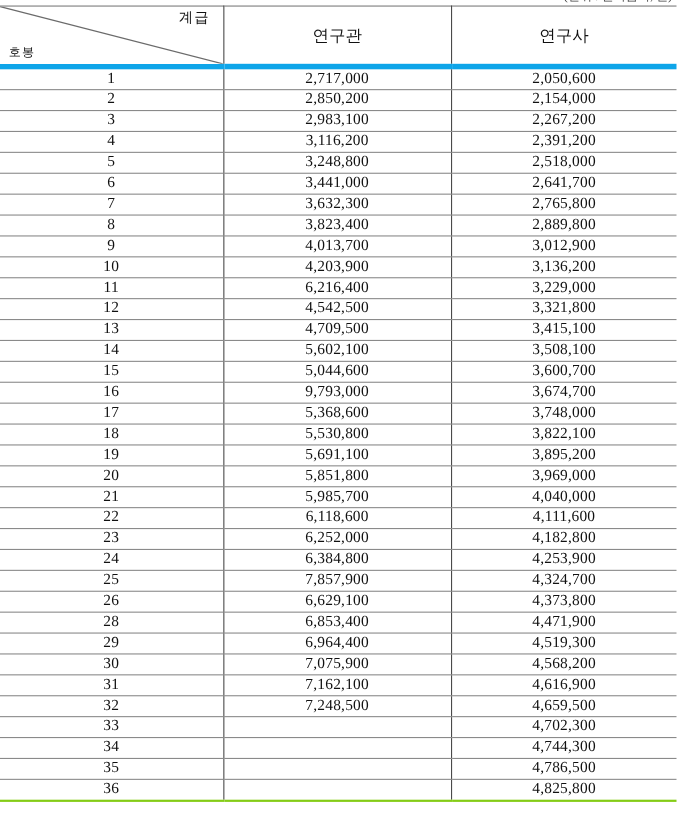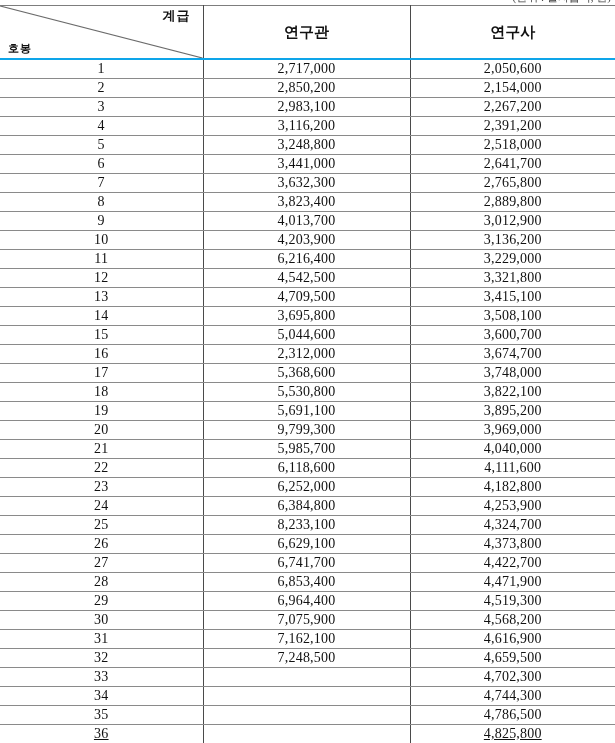--- a/index.html
+++ b/index.html
@@ -64,22 +64,21 @@
   table.salary tr > td:first-child,
   table.salary tr > th:first-child { border-left: none; }
   table.salary tr > td:last-child,
   table.salary tr > th:last-child  { border-right: none; }
 
   
   tr.head th {
     height: 52px;
     font-size: 15px;
     border-top: 1px solid #7d7d7d;
-    border-bottom: 2px solid #0ea5e9;
-    font-weight: bold;
+    border-bottom: 5px solid #0ea5e9;
   }
 
   th.corner {
     position: relative;
     padding: 0;
   }
   th.corner .diag {
     position: absolute;
     inset: 0;
     width: 100%;
@@ -109,22 +108,21 @@
     font-size: 14px;
     line-height: 18px;
   }
   tr.row td.step {
     letter-spacing: 0.3px;
   }
   tr.row td.money {
     letter-spacing: 0.2px;
   }
   tr.row:last-child td {
-    border-bottom: 5px solid #84cc16;
-    text-decoration: underline;
+    border-bottom: 2px solid #84cc16;
   }
   td.empty { color: transparent; }
 </style>
 </head>
 <body>
 
 <div id="page">
 
   <div class="unit-note">(단위 : 월지급액, 원)</div>
 
@@ -208,51 +206,51 @@
           <td class="money">4,542,500</td>
           <td class="money">3,321,800</td>
         </tr>
         <tr class="row">
           <td class="step">13</td>
           <td class="money">4,709,500</td>
           <td class="money">3,415,100</td>
         </tr>
         <tr class="row">
           <td class="step">14</td>
-          <td class="money">3,695,800</td>
+          <td class="money">5,602,100</td>
           <td class="money">3,508,100</td>
         </tr>
         <tr class="row">
           <td class="step">15</td>
           <td class="money">5,044,600</td>
           <td class="money">3,600,700</td>
         </tr>
         <tr class="row">
           <td class="step">16</td>
-          <td class="money">2,312,000</td>
+          <td class="money">9,793,000</td>
           <td class="money">3,674,700</td>
         </tr>
         <tr class="row">
           <td class="step">17</td>
           <td class="money">5,368,600</td>
           <td class="money">3,748,000</td>
         </tr>
         <tr class="row">
           <td class="step">18</td>
           <td class="money">5,530,800</td>
           <td class="money">3,822,100</td>
         </tr>
         <tr class="row">
           <td class="step">19</td>
           <td class="money">5,691,100</td>
           <td class="money">3,895,200</td>
         </tr>
         <tr class="row">
           <td class="step">20</td>
-          <td class="money">9,799,300</td>
+          <td class="money">5,851,800</td>
           <td class="money">3,969,000</td>
         </tr>
         <tr class="row">
           <td class="step">21</td>
           <td class="money">5,985,700</td>
           <td class="money">4,040,000</td>
         </tr>
         <tr class="row">
           <td class="step">22</td>
           <td class="money">6,118,600</td>
@@ -263,34 +261,29 @@
           <td class="money">6,252,000</td>
           <td class="money">4,182,800</td>
         </tr>
         <tr class="row">
           <td class="step">24</td>
           <td class="money">6,384,800</td>
           <td class="money">4,253,900</td>
         </tr>
         <tr class="row">
           <td class="step">25</td>
-          <td class="money">8,233,100</td>
+          <td class="money">7,857,900</td>
           <td class="money">4,324,700</td>
         </tr>
         <tr class="row">
           <td class="step">26</td>
           <td class="money">6,629,100</td>
           <td class="money">4,373,800</td>
         </tr>
         <tr class="row">
-          <td class="step">27</td>
-          <td class="money">6,741,700</td>
-          <td class="money">4,422,700</td>
-        </tr>
-        <tr class="row">
           <td class="step">28</td>
           <td class="money">6,853,400</td>
           <td class="money">4,471,900</td>
         </tr>
         <tr class="row">
           <td class="step">29</td>
           <td class="money">6,964,400</td>
           <td class="money">4,519,300</td>
         </tr>
         <tr class="row">

